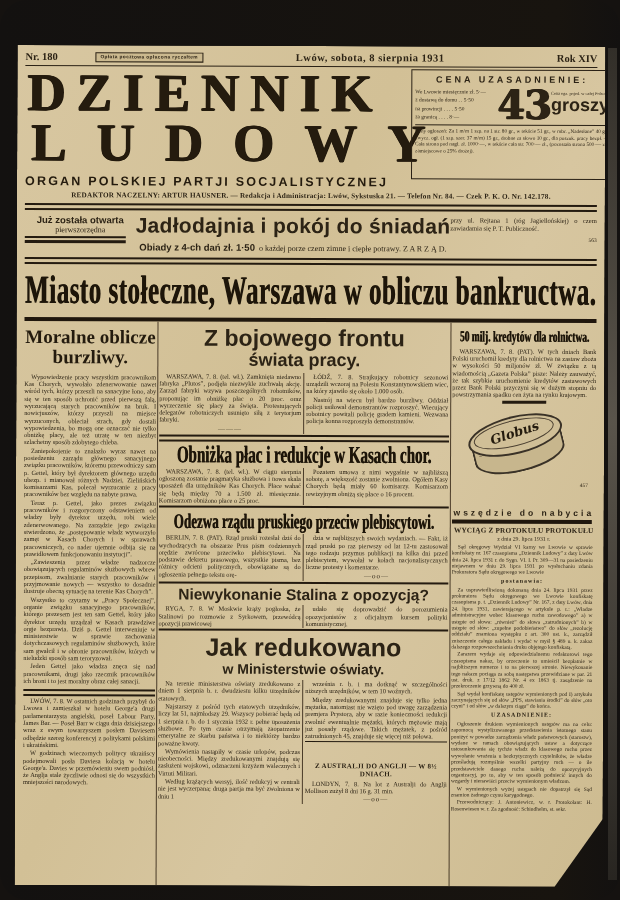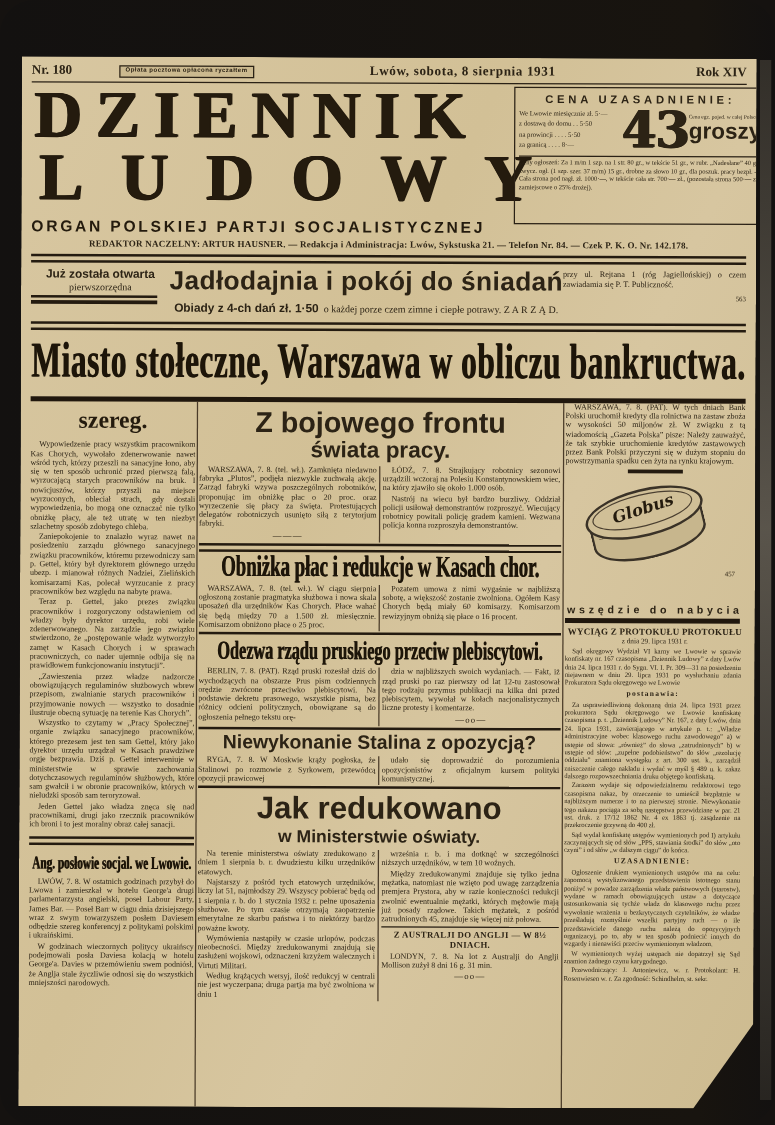--- a/index.html
+++ b/index.html
@@ -82,21 +82,21 @@
   .two-col .sc{width:142px;}
   .two-col .scdiv{width:1px;background:#4a3b28;margin:0 2px;}
   .endmark{text-align:center;font-size:7px;letter-spacing:1px;margin:1px 0;}
 
   .sans-head-lg{font:bold 23px/1 "Liberation Sans",sans-serif;text-align:center;margin:5px 0 1px;}
   .sans-head-md{font:bold 18px/1 "Liberation Sans",sans-serif;text-align:center;margin:0 0 4px;}
   .sans-head-a4{font:bold 15.5px/1 "Liberation Sans",sans-serif;text-align:center;margin:3px 0 3px;}
   .sans-head-a5a{font:bold 25px/1 "Liberation Sans",sans-serif;text-align:center;margin:4px 0 2px;}
   .sans-head-a5b{font:bold 14px/1 "Liberation Sans",sans-serif;text-align:center;margin:0 0 4px;}
   .small-head{font-weight:bold;font-size:7px;text-align:center;letter-spacing:.3px;margin:2px 0;}
-  .a6{border-top:1.5px solid #241b10;margin-top:0;padding-top:0;}
+  .a6{border-top:1.5px solid #241b10;margin-top:0;padding-top:18px;}
 
   
   .rc-bar{width:44px;height:3px;background:#241b10;margin:2px auto;}
   .globus{position:relative;height:100px;}
   .tin{position:absolute;left:18px;top:10px;width:96px;height:62px;transform:rotate(-14deg);}
   .tin-side{position:absolute;top:16px;left:2px;width:88px;height:38px;border:2px solid #3a3227;border-top:none;border-radius:0 0 46px 46px / 0 0 18px 18px;background:#c7b68d;}
   .tin-lines{position:absolute;top:14px;left:8px;width:76px;height:18px;background:repeating-linear-gradient(#c7b68d 0 2px,#5a4d3a 2px 3px);opacity:.55;}
   .tin-top{position:absolute;top:0;left:0;width:92px;height:34px;border:2px solid #3a3227;border-radius:50%;background:#d0bf97;}
   .tin-top-inner{position:absolute;top:4px;left:6px;width:80px;height:24px;border:1px solid #4a3f30;border-radius:50%;}
   .tin-brand{position:absolute;top:9px;left:0;width:96px;text-align:center;font:italic bold 13px "DejaVu Serif",serif;transform:rotate(-4deg);color:#241b0e;}
@@ -178,34 +178,32 @@
       <div class="rule2"></div>
 
       <div class="headline-band">
         <span>Miasto stołeczne, Warszawa w obliczu bankructwa.</span>
       </div>
 
       <div class="columns">
 
         <div class="col-left">
           <div class="lc-title">
-            <div>szereg.</div>
+            <div>Moralne oblicze</div>
+            <div>burzliwy.</div>
           </div>
           <div class="body">
               <p>Wypowiedzenie pracy wszystkim pracownikom Kas Chorych, wywołało zdenerwowanie nawet wśród tych, którzy przeszli na sanacyjne łono, aby się w ten sposób uchronić przed pierwszą falą, wyrzucającą starych pracowników na bruk. I nowicjuszów, którzy przyszli na miejsce wyrzuconych, obleciał strach, gdy dostali wypowiedzenia, bo mogą one oznaczać nie tylko obniżkę płacy, ale też utratę w ten niezbyt szlachetny sposób zdobytego chleba.</p>
               <p>Zaniepokojenie to znalazło wyraz nawet na posiedzeniu zarządu głównego sanacyjnego związku pracowników, któremu przewodniczy sam p. Gettel, który był dyrektorem głównego urzędu ubezp. i mianował różnych Nadziei, Zielińskich komisarzami Kas, polecał wyrzucanie z pracy pracowników bez względu na nabyte prawa.</p>
               <p>Teraz p. Gettel, jako prezes związku pracowników i rozgoryczony odstawieniem od władzy były dyrektor urzędu, robi wiele zdenerwowanego. Na zarządzie jego związku stwierdzono, że „postępowanie władz wytworzyło zamęt w Kasach Chorych i w sprawach pracowniczych, co nader ujemnie odbija się na prawidłowem funkcjonowaniu instytucji”.</p>
               <p>„Zawieszenia przez władze nadzorcze obowiązujących regulaminów służbowych wbrew przepisom, zwalnianie starych pracowników i przyjmowanie nowych — wszystko to dosadnie ilustruje obecną sytuację na terenie Kas Chorych”.</p>
               <p>Wszystko to czytamy w „Pracy Społecznej”, organie związku sanacyjnego pracowników, którego prezesem jest ten sam Gettel, który jako dyrektor urzędu urządzał w Kasach prawdziwe orgje bezprawia. Dziś p. Gettel interweniuje w ministerstwie w sprawie zachowania dotychczasowych regulaminów służbowych, które sam gwałcił i w obronie pracowników, których w nieludzki sposób sam teroryzował.</p>
               <p>Jeden Gettel jako władza znęca się nad pracownikami, drugi jako rzecznik pracowników ich broni i to jest moralny obraz całej sanacji.</p>
             </div>
           <div class="rule2" style="margin-top:5px"></div>
-          <div class="cond-head lc2">
-            <span>Ang. posłowie socjal. we Lwowie.</span>
-          </div>
           <div class="body">
               <p>LWÓW, 7. 8. W ostatnich godzinach przybył do Lwowa i zamieszkał w hotelu George'a drugi parlamentarzysta angielski, poseł Labour Party, James Bar. — Poseł Barr w ciągu dnia dzisiejszego wraz z swym towarzyszem posłem Daviesem odbędzie szereg konferencyj z politykami polskimi i ukraińskimi.</p>
               <p>W godzinach wieczornych politycy ukraińscy podejmowali posła Daviesa kolacją w hotelu George'a. Davies w przemówieniu swem podniósł, że Anglja stale życzliwie odnosi się do wszystkich mniejszości narodowych.</p>
             </div>
         </div>
 
         <div class="vdiv"></div>
 
         <div class="col-mid">
           <div class="sans-head-lg">Z bojowego frontu</div>
@@ -290,20 +288,23 @@
                 </div>
                 <div class="endmark">—oo—</div>
               </div>
             </div>
           </div>
         </div>
 
         <div class="vdiv"></div>
 
         <div class="col-right">
+          <div class="cond-head rc-a1">
+            <span>50 milj. kredytów dla rolnictwa.</span>
+          </div>
           <div class="body">
             <p>WARSZAWA, 7. 8. (PAT). W tych dniach Bank Polski uruchomił kredyty dla rolnictwa na zastaw zboża w wysokości 50 miljonów zł. W związku z tą wiadomością „Gazeta Polska” pisze: Należy zauważyć, że tak szybkie uruchomienie kredytów zastawowych przez Bank Polski przyczyni się w dużym stopniu do powstrzymania spadku cen żyta na rynku krajowym.</p>
           </div>
           <div class="rc-bar"></div>
 
           <div class="globus">
             <div class="tin">
               <div class="tin-side"></div>
               <div class="tin-lines"></div>
               <div class="tin-top"></div>

